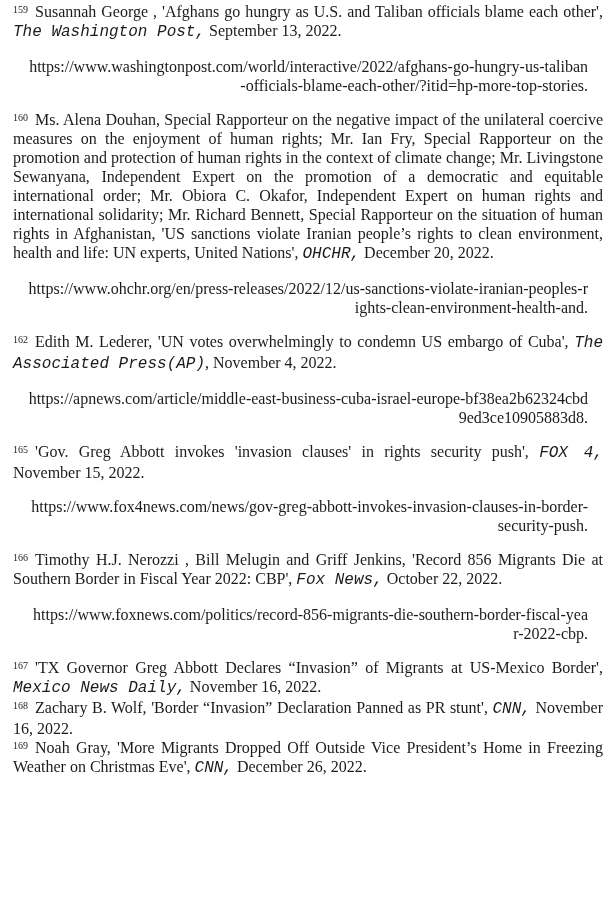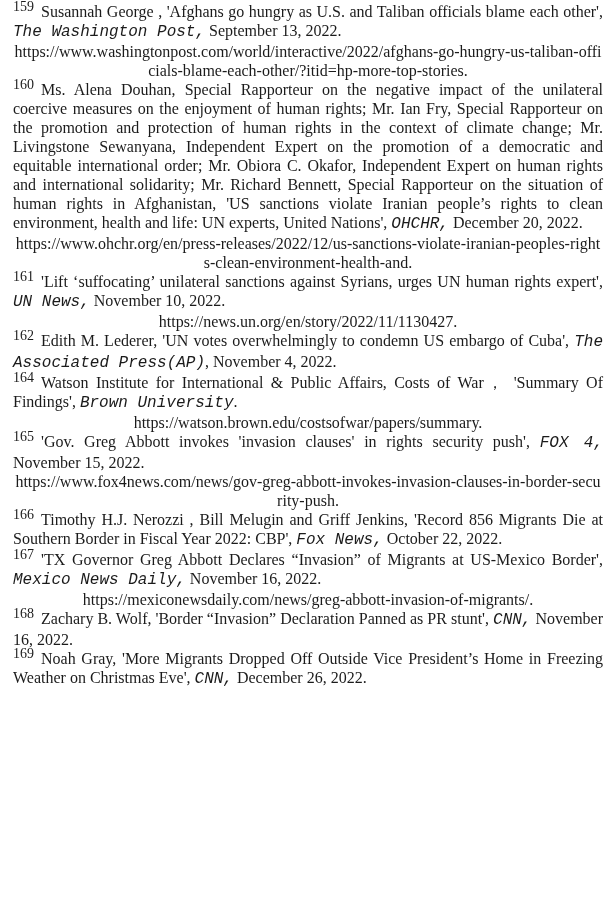--- a/index.html
+++ b/index.html
@@ -22,27 +22,27 @@
     line-height: 19px;
     color: #1b1b1b;
     background: #ffffff;
   }
   .footnote { margin: 0; }
   .cite {
     margin: 0;
     text-align: justify;
   }
   .url {
-    margin: 0;
-    text-align: center;
+    margin: 15px;
+    text-align: right;
     word-break: break-all;
   }
   .it { font-style: italic; font-family: Liberation Mono, monospace; }
   sup.fn-num {
-    font-size: 14px;
+    font-size: 10px;
     line-height: 0;
     vertical-align: baseline;
     position: relative;
     top: -0.45em;
     margin-right: 7px;
   }
 </style>
 </head>
 <body>
 
@@ -50,40 +50,33 @@
   <div>
       <div class="footnote">
         <p class="cite"><sup class="fn-num">159</sup><span>Susannah George , 'Afghans go hungry as U.S. and Taliban officials blame each other', </span><span class="it">The Washington Post,</span><span> September 13, 2022.</span></p>
         <div class="url">https://www.washingtonpost.com/world/interactive/2022/afghans-go-hungry-us-taliban-officials-blame-each-other/?itid=hp-more-top-stories.</div>
       </div>
       <div class="footnote">
         <p class="cite"><sup class="fn-num">160</sup><span>Ms. Alena Douhan, Special Rapporteur on the negative impact of the unilateral coercive measures on the enjoyment of human rights; Mr. Ian Fry, Special Rapporteur on the promotion and protection of human rights in the context of climate change; Mr. Livingstone Sewanyana, Independent Expert on the promotion of a democratic and equitable international order; Mr. Obiora C. Okafor, Independent Expert on human rights and international solidarity; Mr. Richard Bennett, Special Rapporteur on the situation of human rights in Afghanistan, 'US sanctions violate Iranian people’s rights to clean environment, health and life: UN experts, United Nations', </span><span class="it">OHCHR,</span><span> December 20, 2022.</span></p>
         <div class="url">https://www.ohchr.org/en/press-releases/2022/12/us-sanctions-violate-iranian-peoples-rights-clean-environment-health-and.</div>
       </div>
       <div class="footnote">
-        <p class="cite"><sup class="fn-num">161</sup><span>'Lift ‘suffocating’ unilateral sanctions against Syrians, urges UN human rights expert', </span><span class="it">UN News,</span><span> November 10, 2022.</span></p>
-        <div class="url">https://news.un.org/en/story/2022/11/1130427.</div>
-      </div>
-      <div class="footnote">
         <p class="cite"><sup class="fn-num">162</sup><span>Edith M. Lederer, 'UN votes overwhelmingly to condemn US embargo of Cuba', </span><span class="it">The Associated Press(AP)</span><span>, November 4, 2022.</span></p>
-      </div>
-      <div class="footnote">
-        <p class="cite"><sup class="fn-num">164</sup><span>Watson Institute for International &amp; Public Affairs, Costs of War， 'Summary Of Findings', </span><span class="it">Brown University</span><span>.</span></p>
-        <div class="url">https://watson.brown.edu/costsofwar/papers/summary.</div>
+        <div class="url">https://apnews.com/article/middle-east-business-cuba-israel-europe-bf38ea2b62324cbd9ed3ce10905883d8.</div>
       </div>
       <div class="footnote">
         <p class="cite"><sup class="fn-num">165</sup><span>'Gov. Greg Abbott invokes 'invasion clauses' in rights security push', </span><span class="it">FOX 4,</span><span> November 15, 2022.</span></p>
         <div class="url">https://www.fox4news.com/news/gov-greg-abbott-invokes-invasion-clauses-in-border-security-push.</div>
       </div>
       <div class="footnote">
         <p class="cite"><sup class="fn-num">166</sup><span>Timothy H.J. Nerozzi , Bill Melugin and Griff Jenkins, 'Record 856 Migrants Die at Southern Border in Fiscal Year 2022: CBP', </span><span class="it">Fox News,</span><span> October 22, 2022.</span></p>
+        <div class="url">https://www.foxnews.com/politics/record-856-migrants-die-southern-border-fiscal-year-2022-cbp.</div>
       </div>
       <div class="footnote">
         <p class="cite"><sup class="fn-num">167</sup><span>'TX Governor Greg Abbott Declares “Invasion” of Migrants at US-Mexico Border', </span><span class="it">Mexico News Daily,</span><span> November 16, 2022.</span></p>
-        <div class="url">https://mexiconewsdaily.com/news/greg-abbott-invasion-of-migrants/.</div>
       </div>
       <div class="footnote">
         <p class="cite"><sup class="fn-num">168</sup><span>Zachary B. Wolf, 'Border “Invasion” Declaration Panned as PR stunt', </span><span class="it">CNN,</span><span> November 16, 2022.</span></p>
       </div>
       <div class="footnote">
         <p class="cite"><sup class="fn-num">169</sup><span>Noah Gray, 'More Migrants Dropped Off Outside Vice President’s Home in Freezing Weather on Christmas Eve', </span><span class="it">CNN,</span><span> December 26, 2022.</span></p>
       </div>
     </div>
 </div>
 

